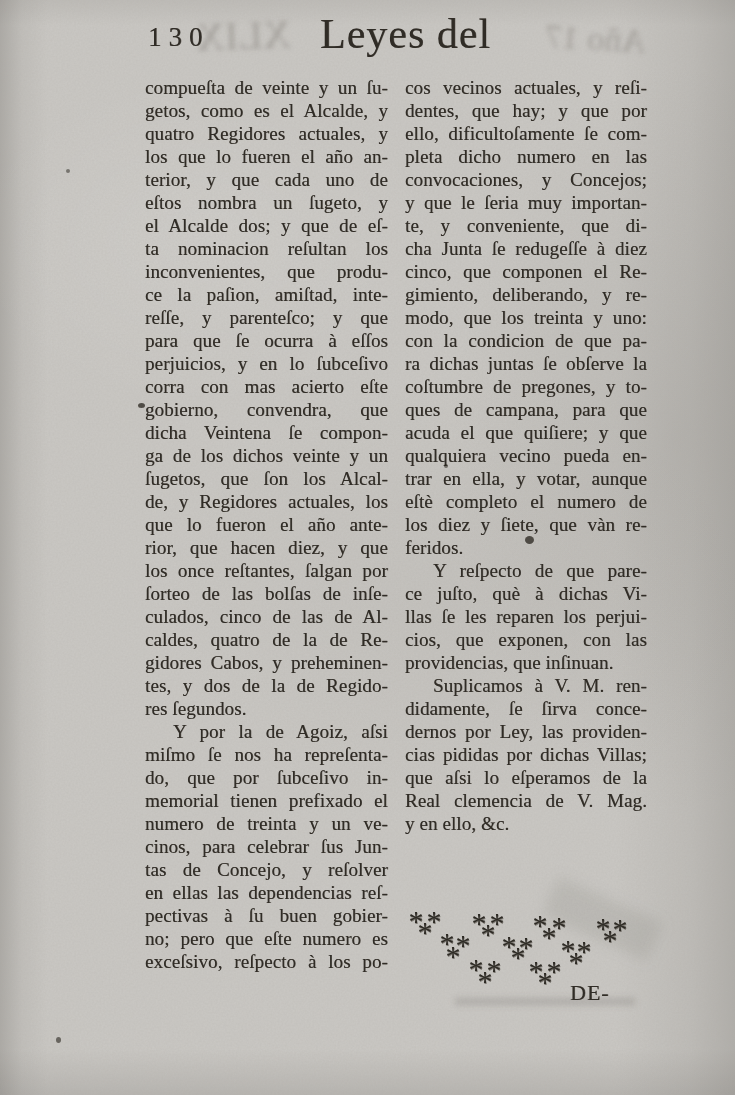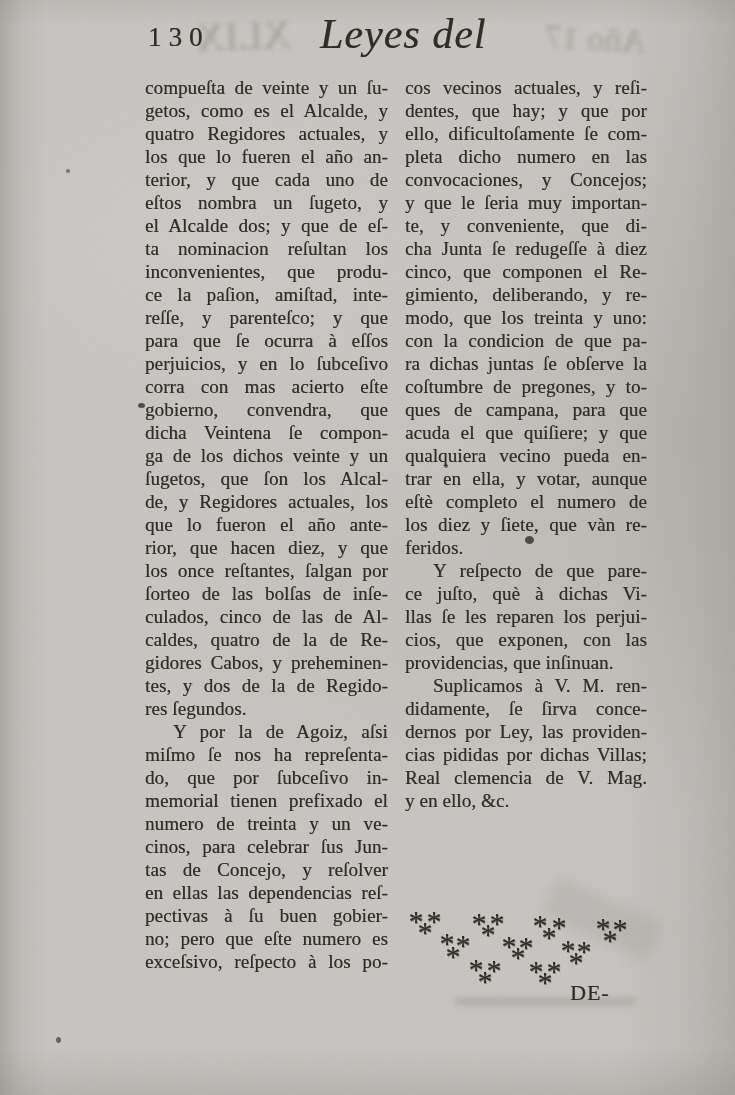--- a/index.html
+++ b/index.html
@@ -12,21 +12,21 @@
       radial-gradient(ellipse 420px 320px at 62% 55%, rgba(110,106,99,0.07), rgba(110,106,99,0) 70%),
       radial-gradient(ellipse 300px 500px at 92% 40%, rgba(95,92,86,0.14), rgba(95,92,86,0) 75%),
       linear-gradient(90deg, rgba(84,81,76,0.26) 0px, rgba(84,81,76,0.08) 22px, rgba(84,81,76,0) 48px),
       linear-gradient(270deg, rgba(84,81,76,0.22) 0px, rgba(84,81,76,0.10) 45px, rgba(84,81,76,0) 120px),
       linear-gradient(0deg, rgba(84,81,76,0.16) 0px, rgba(84,81,76,0) 46px),
       linear-gradient(180deg, rgba(84,81,76,0.10) 0px, rgba(84,81,76,0) 26px);
   }
   .grain{position:absolute;left:0;top:0;pointer-events:none;opacity:.45;}
   .ink{color:#302c26;text-shadow:0.4px 0.4px 0.6px rgba(48,42,34,0.55);}
   .pagenum{position:absolute;left:148px;top:22px;font-size:27px;letter-spacing:7px;}
-  .runtitle{position:absolute;left:320px;top:10px;font-size:42px;letter-spacing:1px;font-style:italic;}
+  .runtitle{position:absolute;left:320px;top:10px;font-size:42px;letter-spacing:1px;}
   .col{position:absolute;top:76px;font-size:19px;line-height:23px;}
   .col-left{left:145px;width:243px;}
   .col-right{left:405px;width:242px;}
   .line{text-align:justify;text-align-last:justify;white-space:nowrap;letter-spacing:0.1px;}
   .line.ind{padding-left:28px;}
   .line.pend{text-align-last:left;}
   .ornament{position:absolute;left:0;top:0;width:735px;height:1095px;pointer-events:none;}
   .star{position:absolute;font-family:"Liberation Serif",serif;font-size:30px;line-height:1;
         transform:translate(-50%,-32%);color:#2d2a24;text-shadow:0.4px 0.4px 0.6px rgba(48,42,34,0.5);}
   .catchword{position:absolute;left:570px;top:980px;font-size:22px;letter-spacing:1px;}
@@ -129,20 +129,21 @@
     <div class="line pend">feridos.</div>
     <div class="line ind">Y reſpecto de que pare-</div>
     <div class="line">ce juſto, què à dichas Vi-</div>
     <div class="line">llas ſe les reparen los perjui-</div>
     <div class="line">cios, que exponen, con las</div>
     <div class="line pend">providencias, que inſinuan.</div>
     <div class="line ind">Suplicamos à V. M. ren-</div>
     <div class="line">didamente, ſe ſirva conce-</div>
     <div class="line">dernos por Ley, las providen-</div>
     <div class="line">cias pididas por dichas Villas;</div>
+    <div class="line">que aſsi lo eſperamos de la</div>
     <div class="line">Real clemencia de V. Mag.</div>
     <div class="line pend">y en ello, &amp;c.</div>
   </div>
 
 <div class="ornament">
     <span class="star" style="left: 416px; top: 916px;">*</span>
     <span class="star" style="left: 434px; top: 916px;">*</span>
     <span class="star" style="left: 425px; top: 927px;">*</span>
     <span class="star" style="left: 479px; top: 918px;">*</span>
     <span class="star" style="left: 497px; top: 918px;">*</span>

